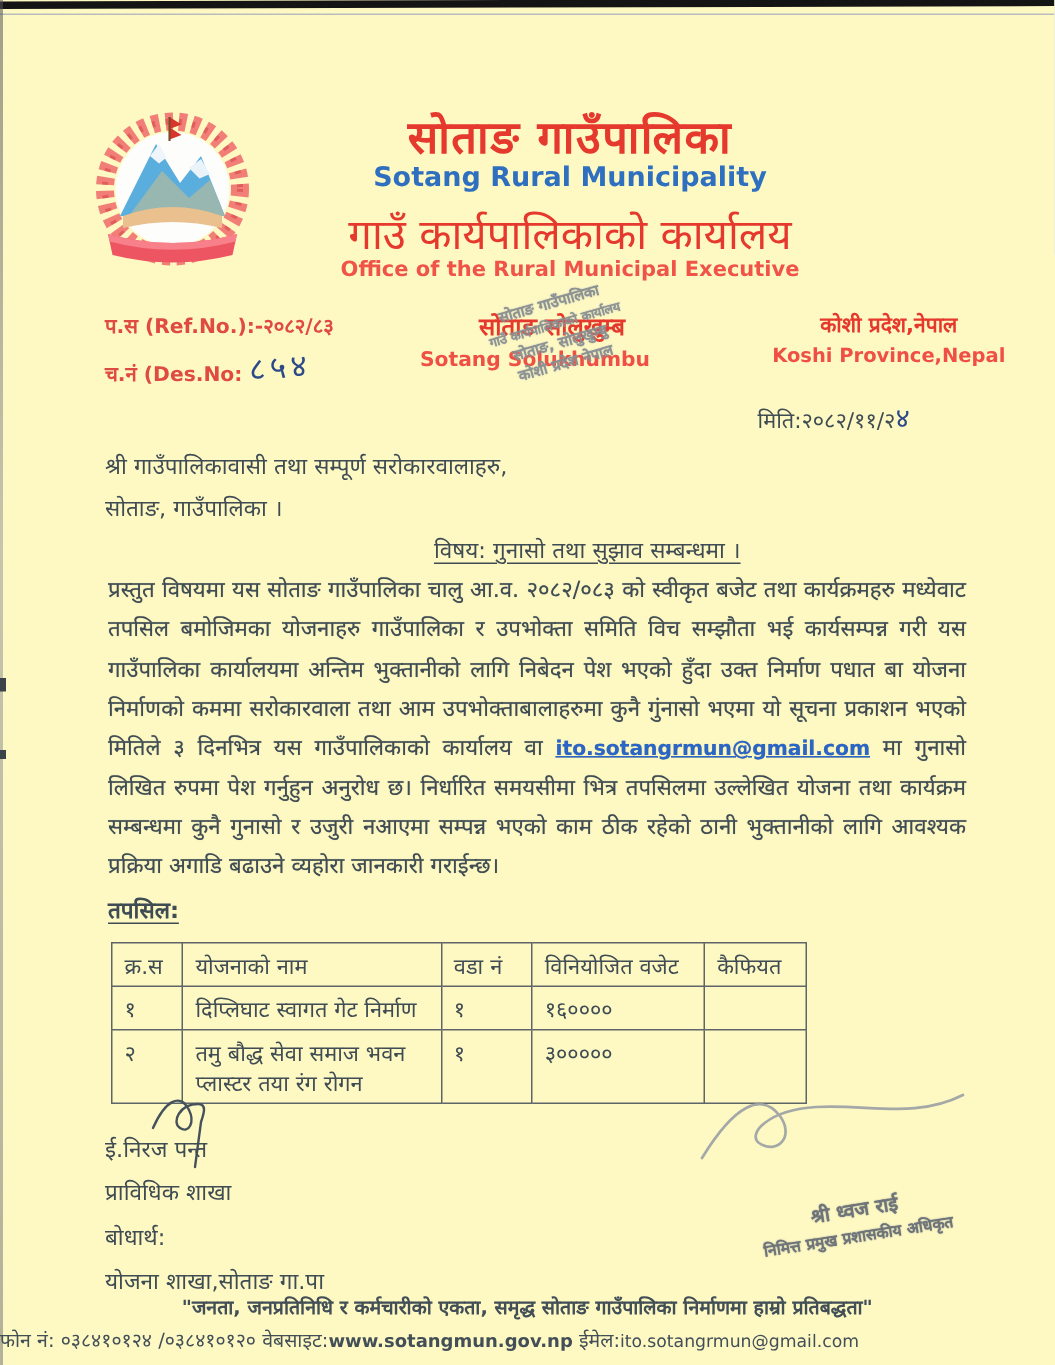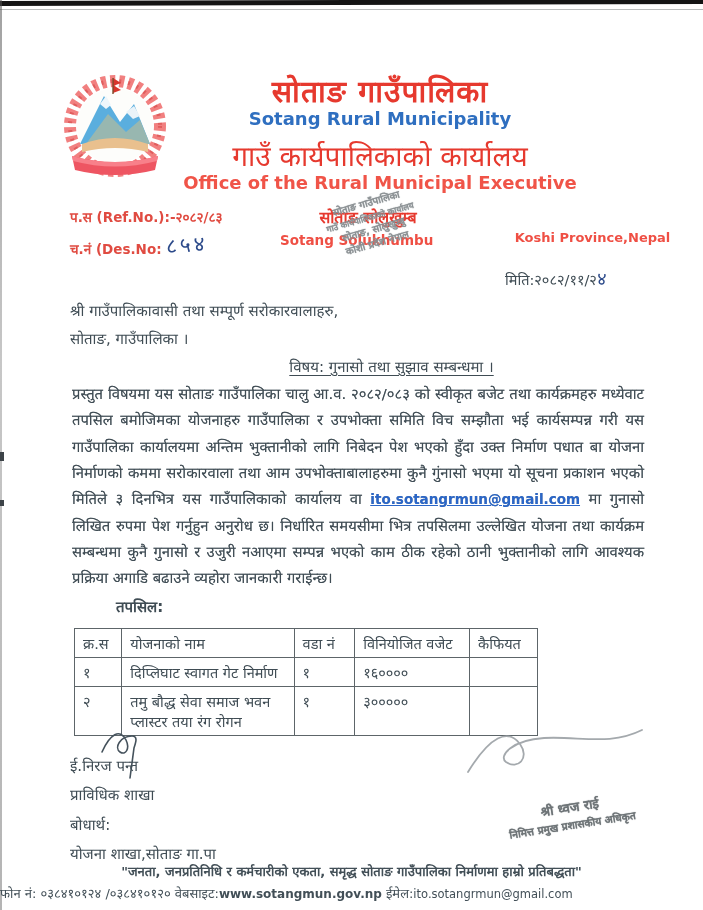--- a/index.html
+++ b/index.html
@@ -1,34 +1,34 @@
 <!DOCTYPE html>
 <html><head>
 <meta charset="utf-8">
 <style>
   html,body{margin:0;padding:0;background:#e8e8e4;}
   .page{
     position:relative; width:703px; height:910px; margin:0 auto;
-    background:#ffffff; overflow:hidden;
+    background:#fef9c3; overflow:hidden;
     font-family:"DejaVu Sans","Liberation Sans",sans-serif;
     color:#3f4c54;
   }
   
   .scan-top{position:absolute;top:0;left:0;width:703px;height:5px;background:#141414;transform:skewY(-.15deg);}
   .scan-top2{position:absolute;top:9px;left:0;width:703px;height:1px;background:#b9bcbc;}
   .scan-left{position:absolute;left:0;top:0;width:2px;height:910px;background:linear-gradient(#555,#999 40%,#777);opacity:.55;}
   .tick{position:absolute;left:0;width:4px;height:9px;background:#3c4348;}
 
   
   .logo{position:absolute;left:56px;top:74px;width:118px;height:110px;}
   .hdr{position:absolute;left:120px;width:520px;text-align:center;}
   .np-title{top:70px;font-size:30px;font-weight:bold;color:#e6392e;letter-spacing:1px;}
   .en-title{top:108px;font-size:18px;font-weight:bold;color:#2f6fc0;}
   .np-office{top:136px;font-size:28px;color:#e6392e;}
-  .en-office{top:172px;font-size:18px;font-weight:bold;color:#f05448;}
+  .en-office{top:172px;font-size:14px;font-weight:bold;color:#f05448;}
 
   
   .refline{position:absolute;left:70px;top:208px;font-size:13.5px;font-weight:bold;color:#e04b41;}
   .desline{position:absolute;left:70px;top:232px;font-size:13.5px;font-weight:bold;color:#e04b41;}
   .hand{font-family:"DejaVu Serif","Liberation Serif",serif;color:#2c4a8a;font-size:21px;font-weight:normal;display:inline-block;transform:rotate(-4deg) translateY(-2px);letter-spacing:3px;}
   .center-np{position:absolute;left:288px;top:206px;width:160px;text-align:center;font-size:16px;font-weight:bold;color:#e6392e;}
   .center-en{position:absolute;left:280px;top:232px;width:176px;font-size:13.5px;font-weight:bold;color:#ef4f44;}
   .stamp-center{
     position:absolute;left:292px;top:196px;width:160px;text-align:center;
     transform:rotate(-16deg);color:#878d90;font-weight:bold;opacity:.95;
@@ -43,21 +43,21 @@
   
   .recipient{position:absolute;left:70px;top:298px;font-size:15px;line-height:1.85;}
   .subject{position:absolute;left:0;top:356px;width:703px;text-align:center;font-size:15px;margin-left:40px;}
   .subject span{text-decoration:underline;text-underline-offset:3px;}
   .bodytext{
     position:absolute;left:72px;top:381px;width:572px;
     font-size:14.8px;line-height:1.78;text-align:justify;
     text-shadow:0 0 .5px rgba(63,76,84,.55);
   }
   a.maillink{color:#2a66c8;text-decoration:underline;font-weight:bold;font-size:13.5px;}
-  .tapsil{position:absolute;left:72px;top:596px;font-size:15px;font-weight:bold;text-underline-offset:3px;margin-left:44px;}
+  .tapsil{position:absolute;left:72px;top:596px;font-size:15px;font-weight:bold;text-decoration:underline;text-underline-offset:3px;}
 
   
   table.tbl{
     position:absolute;left:74px;top:628px;width:464px;border-collapse:collapse;
     font-size:14.5px;color:#3f4c54;
   }
   table.tbl th,table.tbl td{border:1.4px solid #5d6569;padding:4px 8px;text-align:left;font-weight:normal;vertical-align:top;}
   table.tbl th{white-space:nowrap;}
   .c-sn{width:38px;} .c-name{width:286px;} .c-ward{width:62px;} .c-budget{width:112px;} .c-remark{width:64px;}
 
@@ -128,20 +128,21 @@
 
   <div class="center-np">सोताङ सोलुखुम्ब</div>
   <div class="center-en">Sotang Solukhumbu</div>
   <div class="stamp-center">
     <div class="s1">सोताङ गाउँपालिका</div>
     <div class="s2">गाउँ कार्यपालिकाको कार्यालय</div>
     <div class="s1">सोताङ, सोलुखुम्बु</div>
     <div class="s1">कोशी प्रदेश नेपाल</div>
   </div>
 
+  <div class="prov-np">कोशी प्रदेश,नेपाल</div>
   <div class="prov-en">Koshi Province,Nepal</div>
   <div class="dateline">
     <span>मिति:२०८२/११/२</span><span class="hand">४</span>
   </div>
 
   <div class="recipient">
     <div>श्री गाउँपालिकावासी तथा सम्पूर्ण सरोकारवालाहरु,</div>
     <div>सोताङ, गाउँपालिका ।</div>
   </div>
 

